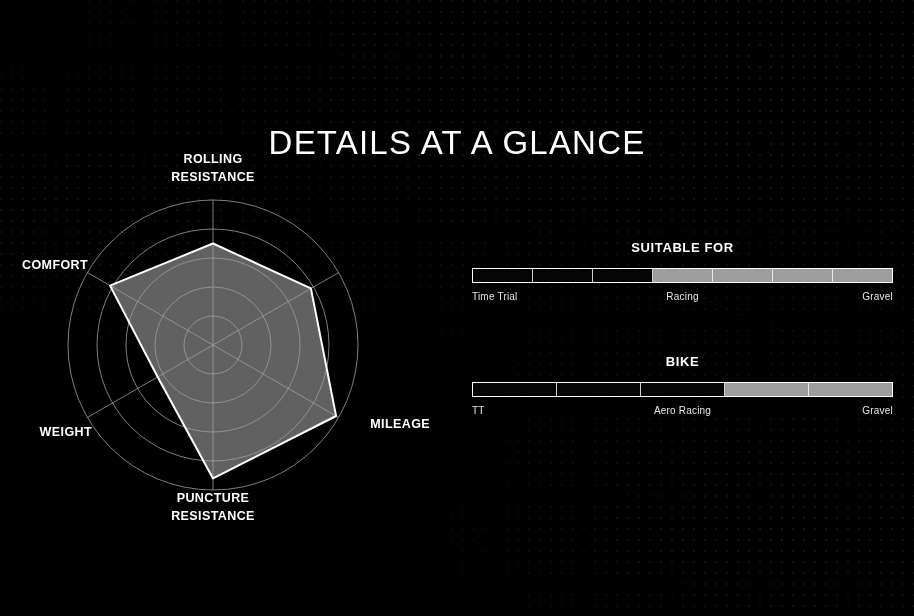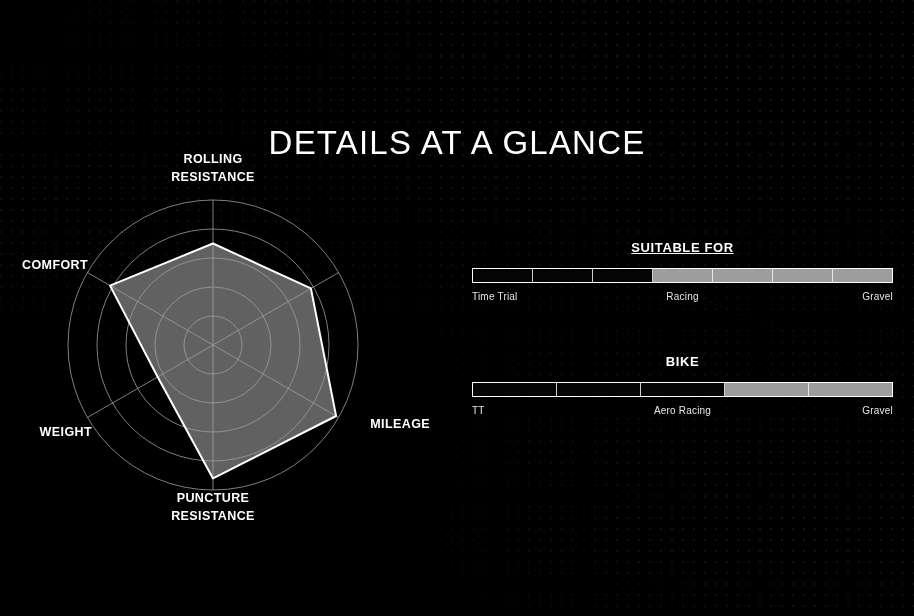--- a/index.html
+++ b/index.html
@@ -62,21 +62,21 @@
     font-weight:700;
     letter-spacing:.4px;
     line-height:18px;
     color:#fff;
     white-space:nowrap;
     text-align:center;
   }
 
   
   .rating-group { position:absolute; z-index:3; }
-  #group-suitable { left:472px; top:240px; width:421px;text-decoration:underline; }
+  #group-suitable { left:472px; top:240px; width:421px; }
   #group-bike     { left:472px; top:354px; width:421px; }
 
   .rating-title {
     text-align:center;
     font-size:13px;
     font-weight:700;
     letter-spacing:.6px;
     margin-bottom:13px;
     color:#fff;
   }

